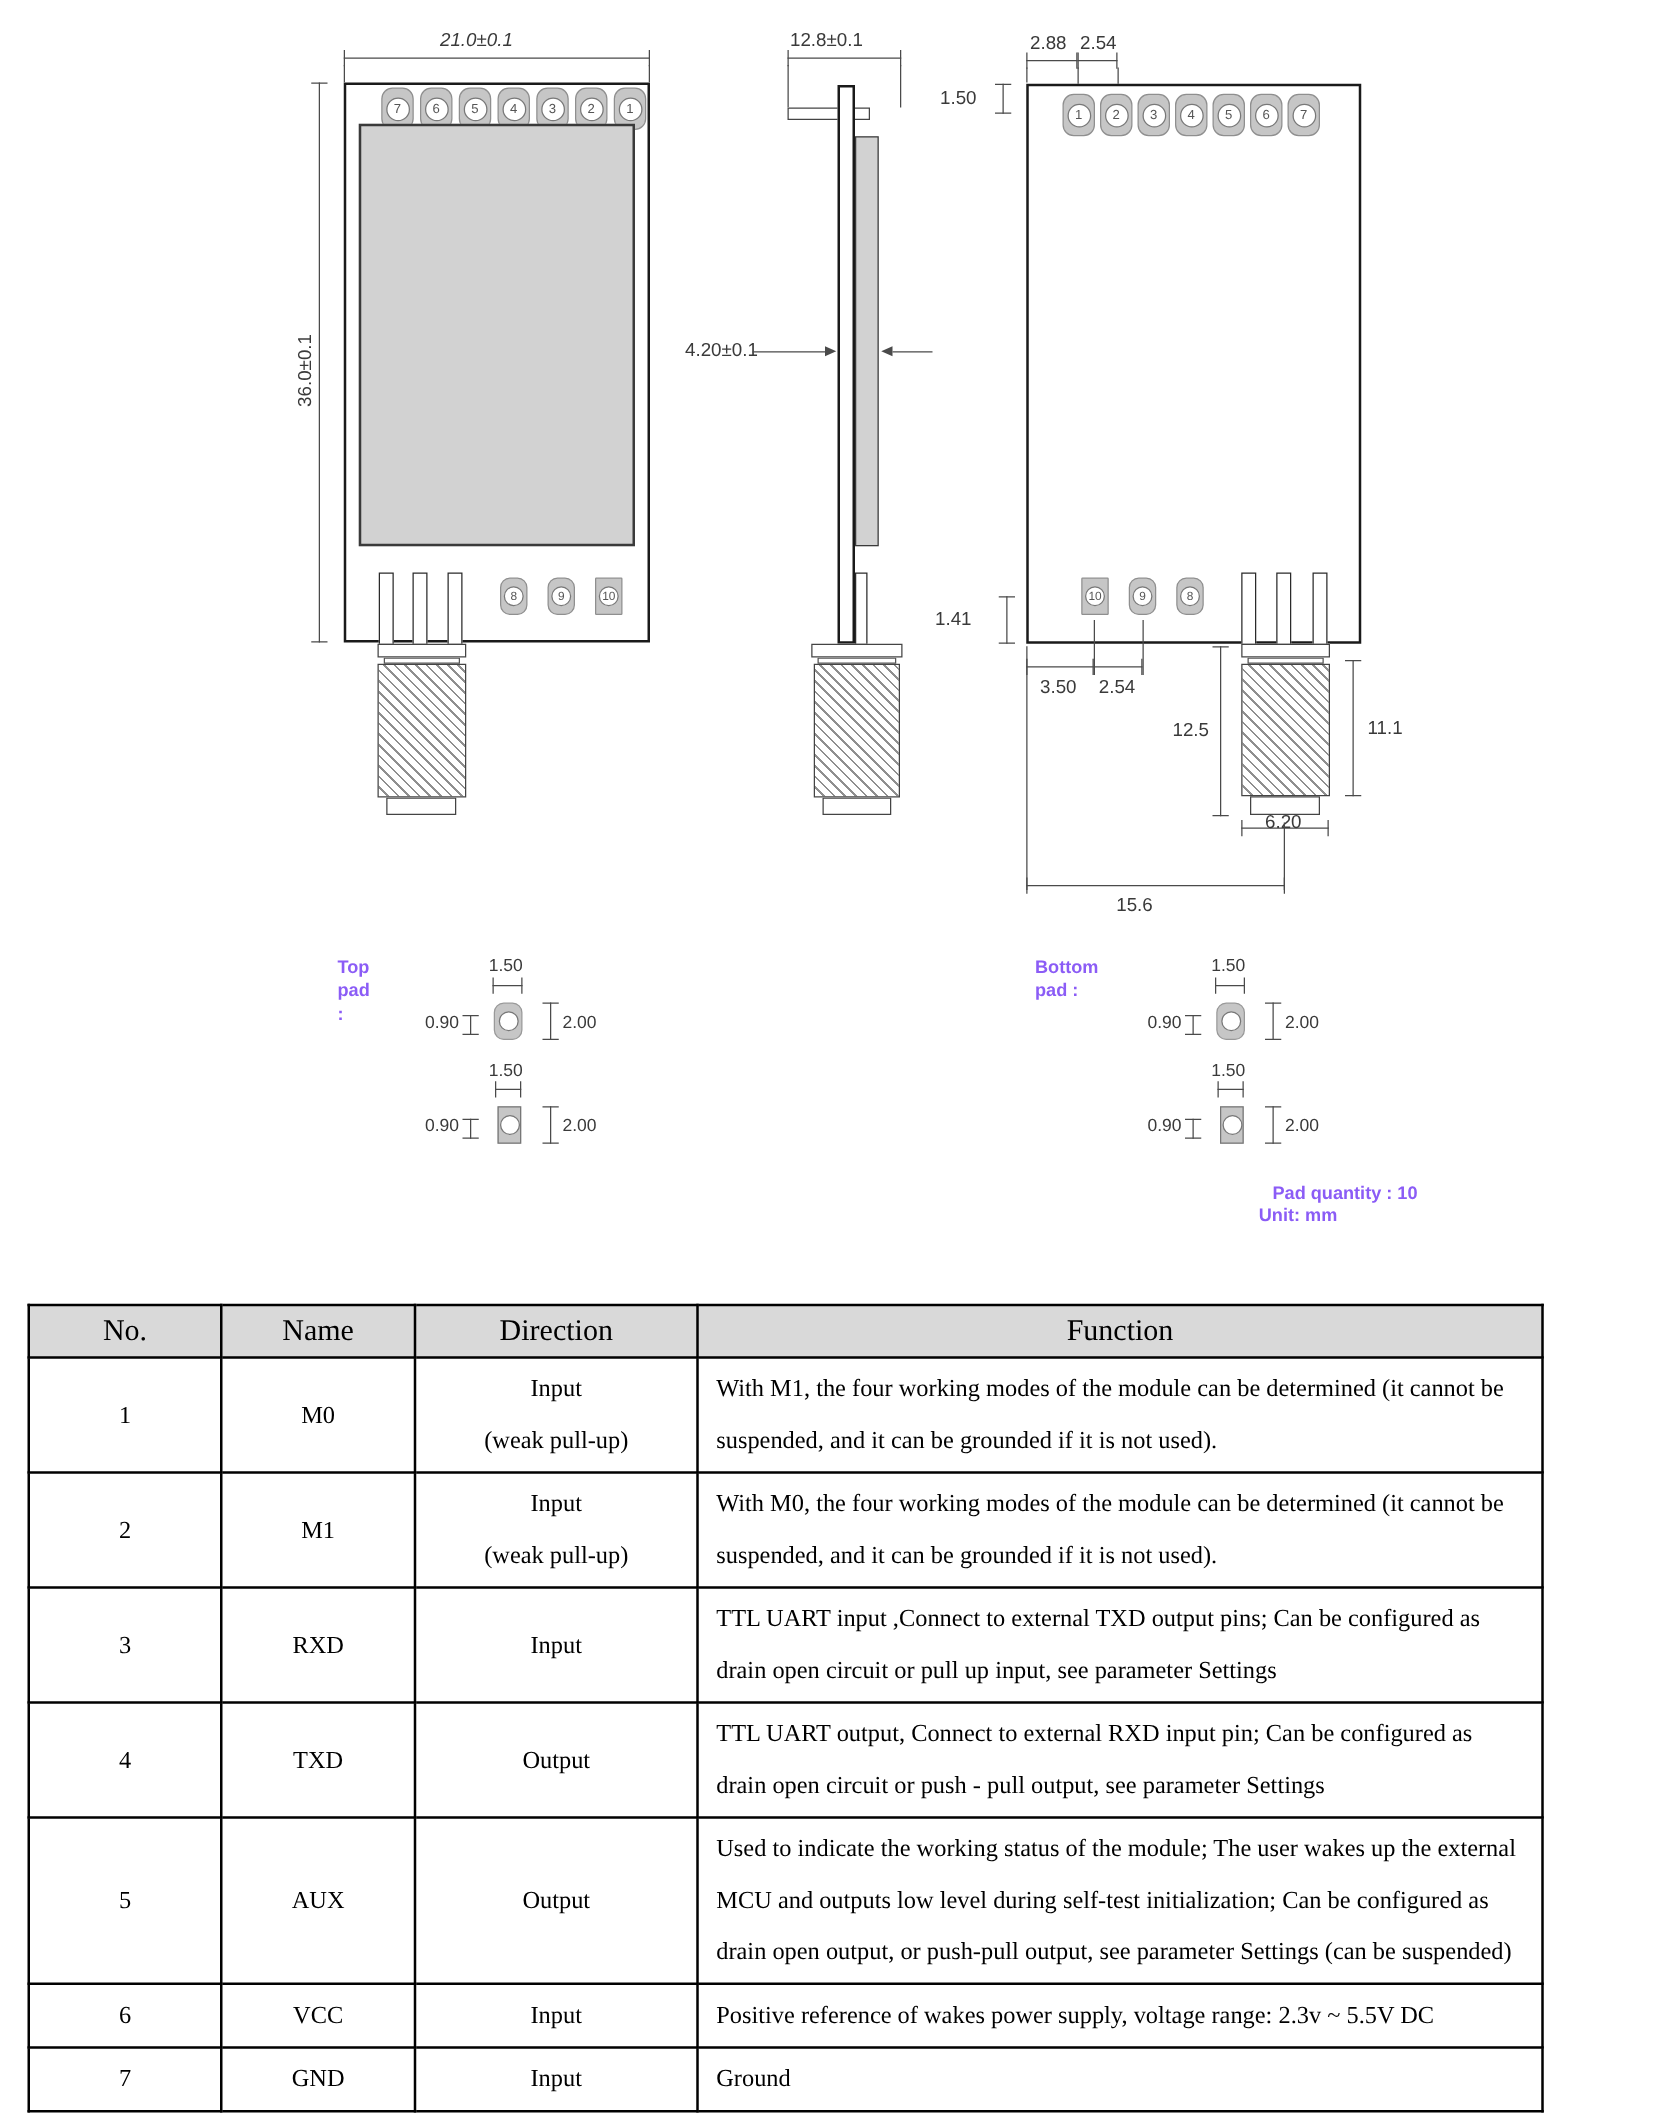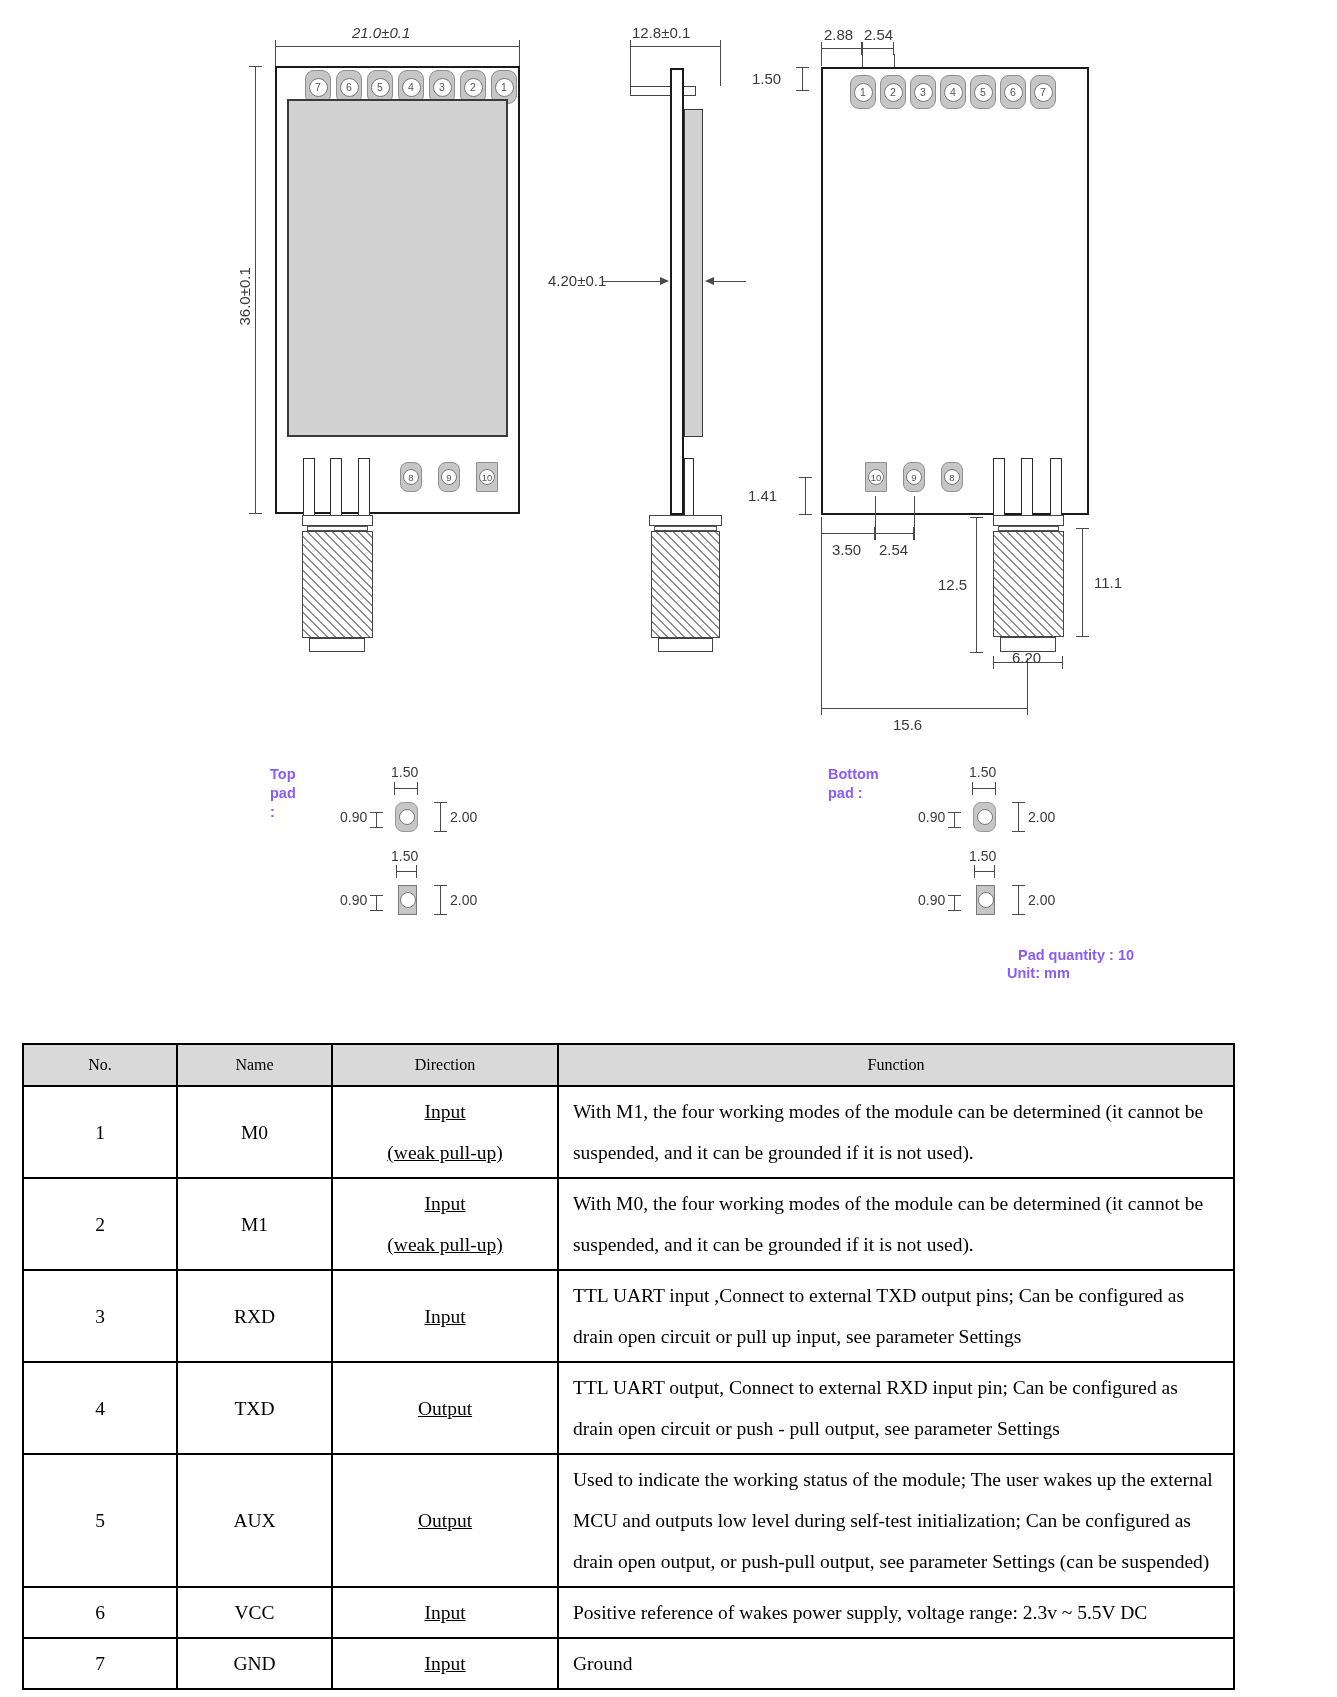--- a/index.html
+++ b/index.html
@@ -40,25 +40,25 @@
   .antfoot{position:absolute;background:#fff;border:1.4px solid #444;box-sizing:border-box;}
   .dpad{position:absolute;width:23px;height:30px;background:#c6c6c6;border:1.5px solid #999;
        border-radius:8px;box-sizing:border-box;display:flex;align-items:center;justify-content:center;}
   .dpad.sq{width:19px;border-radius:0;border-color:#777;}
   .dpad .dhole{width:16px;height:16px;background:#fff;border:1.4px solid #777;border-radius:50%;box-sizing:border-box;}
   .padnote{position:absolute;font:600 14.5px "Liberation Sans",sans-serif;color:#8b5cf6;line-height:1.3;}
   
   table.pins{position:absolute;left:22px;top:1043px;width:1211px;border-collapse:collapse;
        font-family:"Liberation Serif",serif;color:#000;table-layout:fixed;}
   table.pins th,table.pins td{border:2px solid #000;}
-  table.pins th{background:#d9d9d9;font-weight:400;font-size:16px;height:38px;}
+  table.pins th{background:#d9d9d9;font-weight:400;font-size:24px;height:38px;}
   table.pins td{font-size:19.5px;text-align:center;vertical-align:middle;padding:4px 2px;line-height:41px;}
   table.pins col.w-no{width:154px;}  table.pins col.w-name{width:155px;}
   table.pins col.w-dir{width:226px;} table.pins col.w-func{width:676px;}
-  table.pins td.c-dir{white-space:pre-line;text-decoration:underline;}
+  table.pins td.c-dir{white-space:pre-line;}
   table.pins td.c-func{text-align:left;padding:4px 14px;}
 </style>
 </head>
 <body>
 
 <div class="page">
 
   <div class="abs">
     <div class="dim-h" style="left:275px;top:46px;width:245px;"></div>
     <div class="dlabel" style="left:352px;top:24px;font-style:italic;">21.0±0.1</div>

